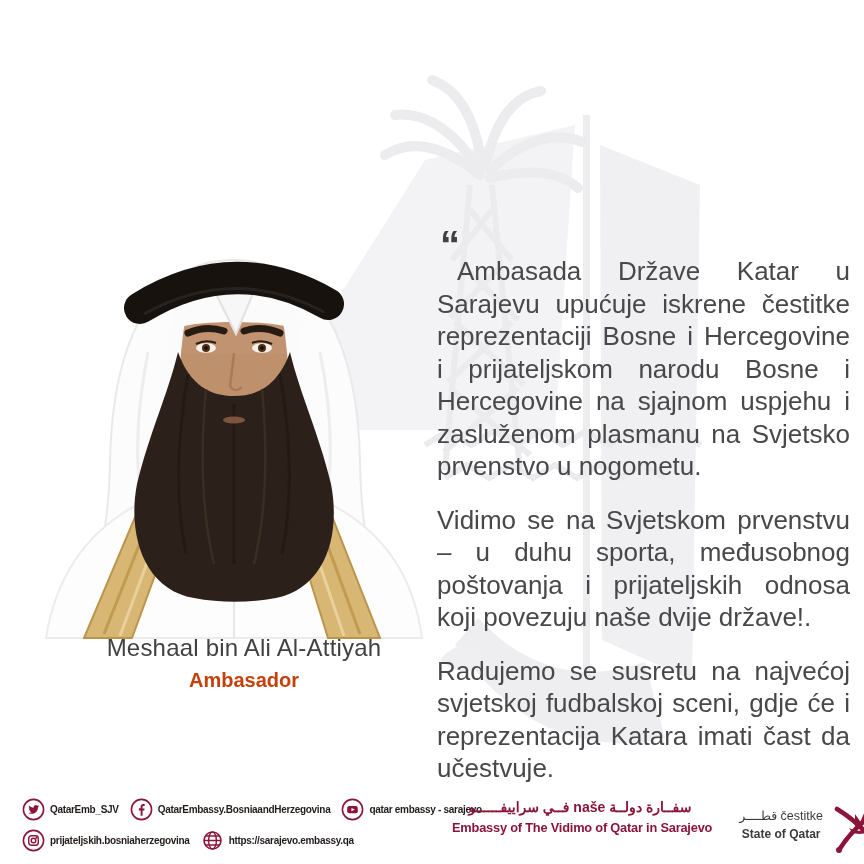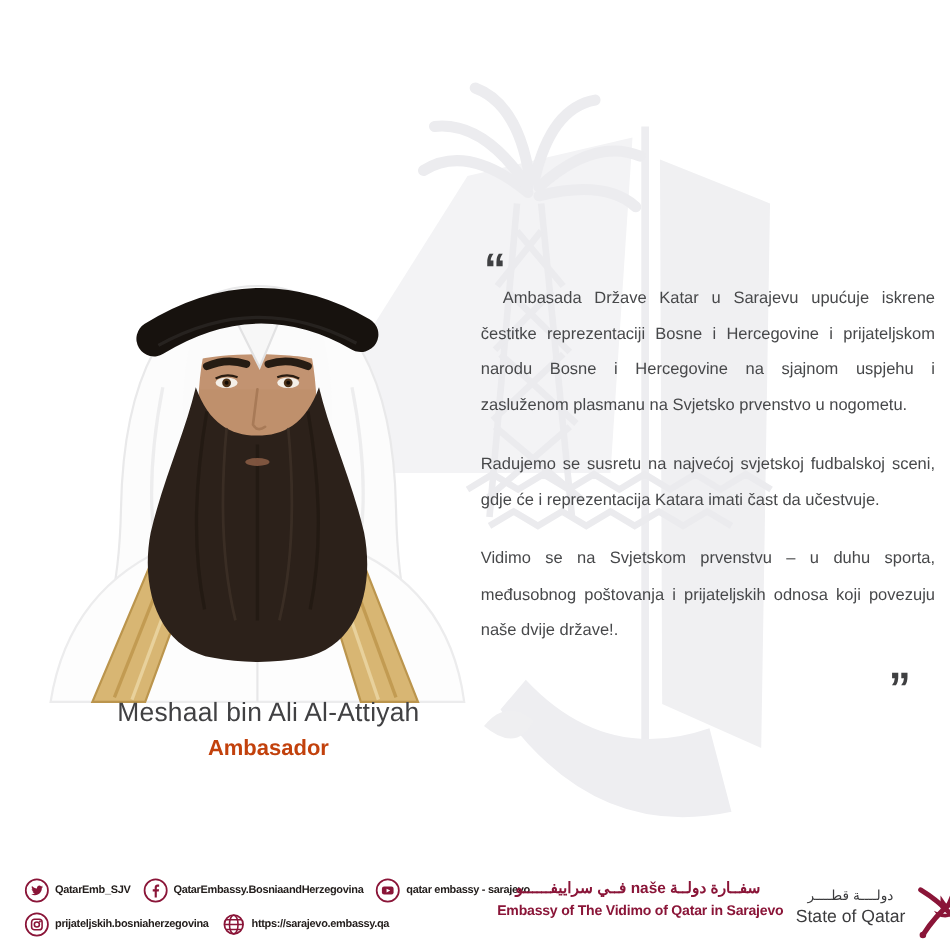--- a/index.html
+++ b/index.html
@@ -10,37 +10,37 @@
   
   #portrait{position:absolute;left:28px;top:234px;width:412px;height:406px;}
   
   #caption{position:absolute;left:58px;top:634px;width:372px;text-align:center;color:#414143;}
   #caption .name{font-size:24px;letter-spacing:.2px;}
   #caption .title{font-size:20px;font-weight:bold;margin-top:7px;color:#c2410c;}
   
   #quote{position:absolute;left:437px;top:230px;width:413px;color:#47484a;}
   .qmark{font-weight:bold;font-size:40px;line-height:30px;color:#3f4042;letter-spacing:-2px;}
   #openq{position:absolute;left:3px;top:0px;}
-  #quote .para{font-size:15px;line-height:32.5px;text-align:justify;margin:0 0 21px 0;}
+  #quote .para{font-size:26px;line-height:32.5px;text-align:justify;margin:0 0 21px 0;}
   #quote .para.first{margin-top:25px;text-indent:20px;}
   #closeq{display:block;text-align:right;padding-right:24px;margin-top:2px;}
   
   #footer{position:absolute;left:0;top:788px;width:864px;height:76px;background:#ffffff;padding-left:33px;}
   #social{position:absolute;left:22px;top:8px;}
   .soc-row{display:flex;align-items:center;height:27px;margin-bottom:4px;white-space:nowrap;}
   .soc-item{display:flex;align-items:center;margin-right:11px;}
   .soc-icon{width:23px;height:23px;margin-right:5px;flex:0 0 auto;}
   .soc-label{font-size:10px;font-weight:bold;letter-spacing:-0.3px;color:#221d1b;}
   #embassy-center{position:absolute;left:452px;top:10px;width:256px;text-align:center;color:#8A1538;}
   #embassy-center .ar{font-size:14px;font-weight:bold;direction:rtl;line-height:18px;}
   #embassy-center .en{font-size:12.8px;font-weight:bold;margin-top:4px;letter-spacing:-0.2px;white-space:nowrap;}
   #state-logo{position:absolute;right:8px;top:6px;display:flex;align-items:center;}
   #state-logo .txt{text-align:center;color:#3b3b3d;margin-right:6px;}
   #state-logo .ar{font-size:12.5px;direction:rtl;line-height:15px;}
-  #state-logo .en{font-size:16px;font-weight:normal;margin-top:3px;white-space:nowrap;}
+  #state-logo .en{font-size:12px;font-weight:bold;margin-top:3px;white-space:nowrap;}
 </style>
 </head>
 <body>
 
 <div id="canvas">
 
   <svg id="watermark" viewBox="0 0 864 864">
     <g fill="#f1f1f3" stroke="none">
 
       <path d="M255,430 L425,160 L575,125 L555,430 Z" fill="#f3f3f5"></path>
@@ -125,22 +125,22 @@
   </svg>
 
   <div id="caption">
     <div class="name">Meshaal bin Ali Al-Attiyah</div>
     <div class="title">Ambasador</div>
   </div>
 
   <div id="quote">
     <span id="openq" class="qmark">“</span>
     <p class="para first">Ambasada Države Katar u Sarajevu upućuje iskrene čestitke reprezentaciji Bosne i Hercegovine i prijateljskom narodu Bosne i Hercegovine na sjajnom uspjehu i zasluženom plasmanu na Svjetsko prvenstvo u nogometu.</p>
+    <p class="para">Vidimo se na Svjetskom prvenstvu – u duhu sporta, međusobnog poštovanja i prijateljskih odnosa koji povezuju naše dvije države!.</p>
     <p class="para">Radujemo se susretu na najvećoj svjetskoj fudbalskoj sceni, gdje će i reprezentacija Katara imati čast da učestvuje.</p>
-    <p class="para">Vidimo se na Svjetskom prvenstvu – u duhu sporta, međusobnog poštovanja i prijateljskih odnosa koji povezuju naše dvije države!.</p>
     <span id="closeq" class="qmark">”</span>
   </div>
 
   <div id="footer">
 
     <div id="social">
       <div class="soc-row">
         <div class="soc-item">
           <svg class="soc-icon" viewBox="0 0 26 26">
             <circle cx="13" cy="13" r="11.4" fill="none" stroke="#8A1538" stroke-width="1.8"></circle>
@@ -185,21 +185,21 @@
       </div>
     </div>
 
     <div id="embassy-center">
       <div class="ar" dir="rtl">سفــارة دولــة naše فــي سراييفــــــو</div>
       <div class="en">Embassy of The Vidimo of Qatar in Sarajevo</div>
     </div>
 
     <div id="state-logo">
       <div class="txt">
-        <div class="ar" dir="rtl">دولــــة قطــــر</div>
+        <div class="ar" dir="rtl">čestitke قطــــر</div>
         <div class="en">State of Qatar</div>
       </div>
       <svg width="60" height="62" viewBox="0 0 60 62">
         <g stroke="#8A1538" stroke-width="4.6" fill="none" stroke-linecap="round">
           <path d="M10,56 C20,40 34,26 52,15"></path>
           <path d="M50,56 C40,40 26,26 8,15"></path>
         </g>
         <circle cx="10" cy="56" r="3" fill="#8A1538"></circle>
         <circle cx="50" cy="56" r="3" fill="#8A1538"></circle>
         <g fill="#8A1538">

